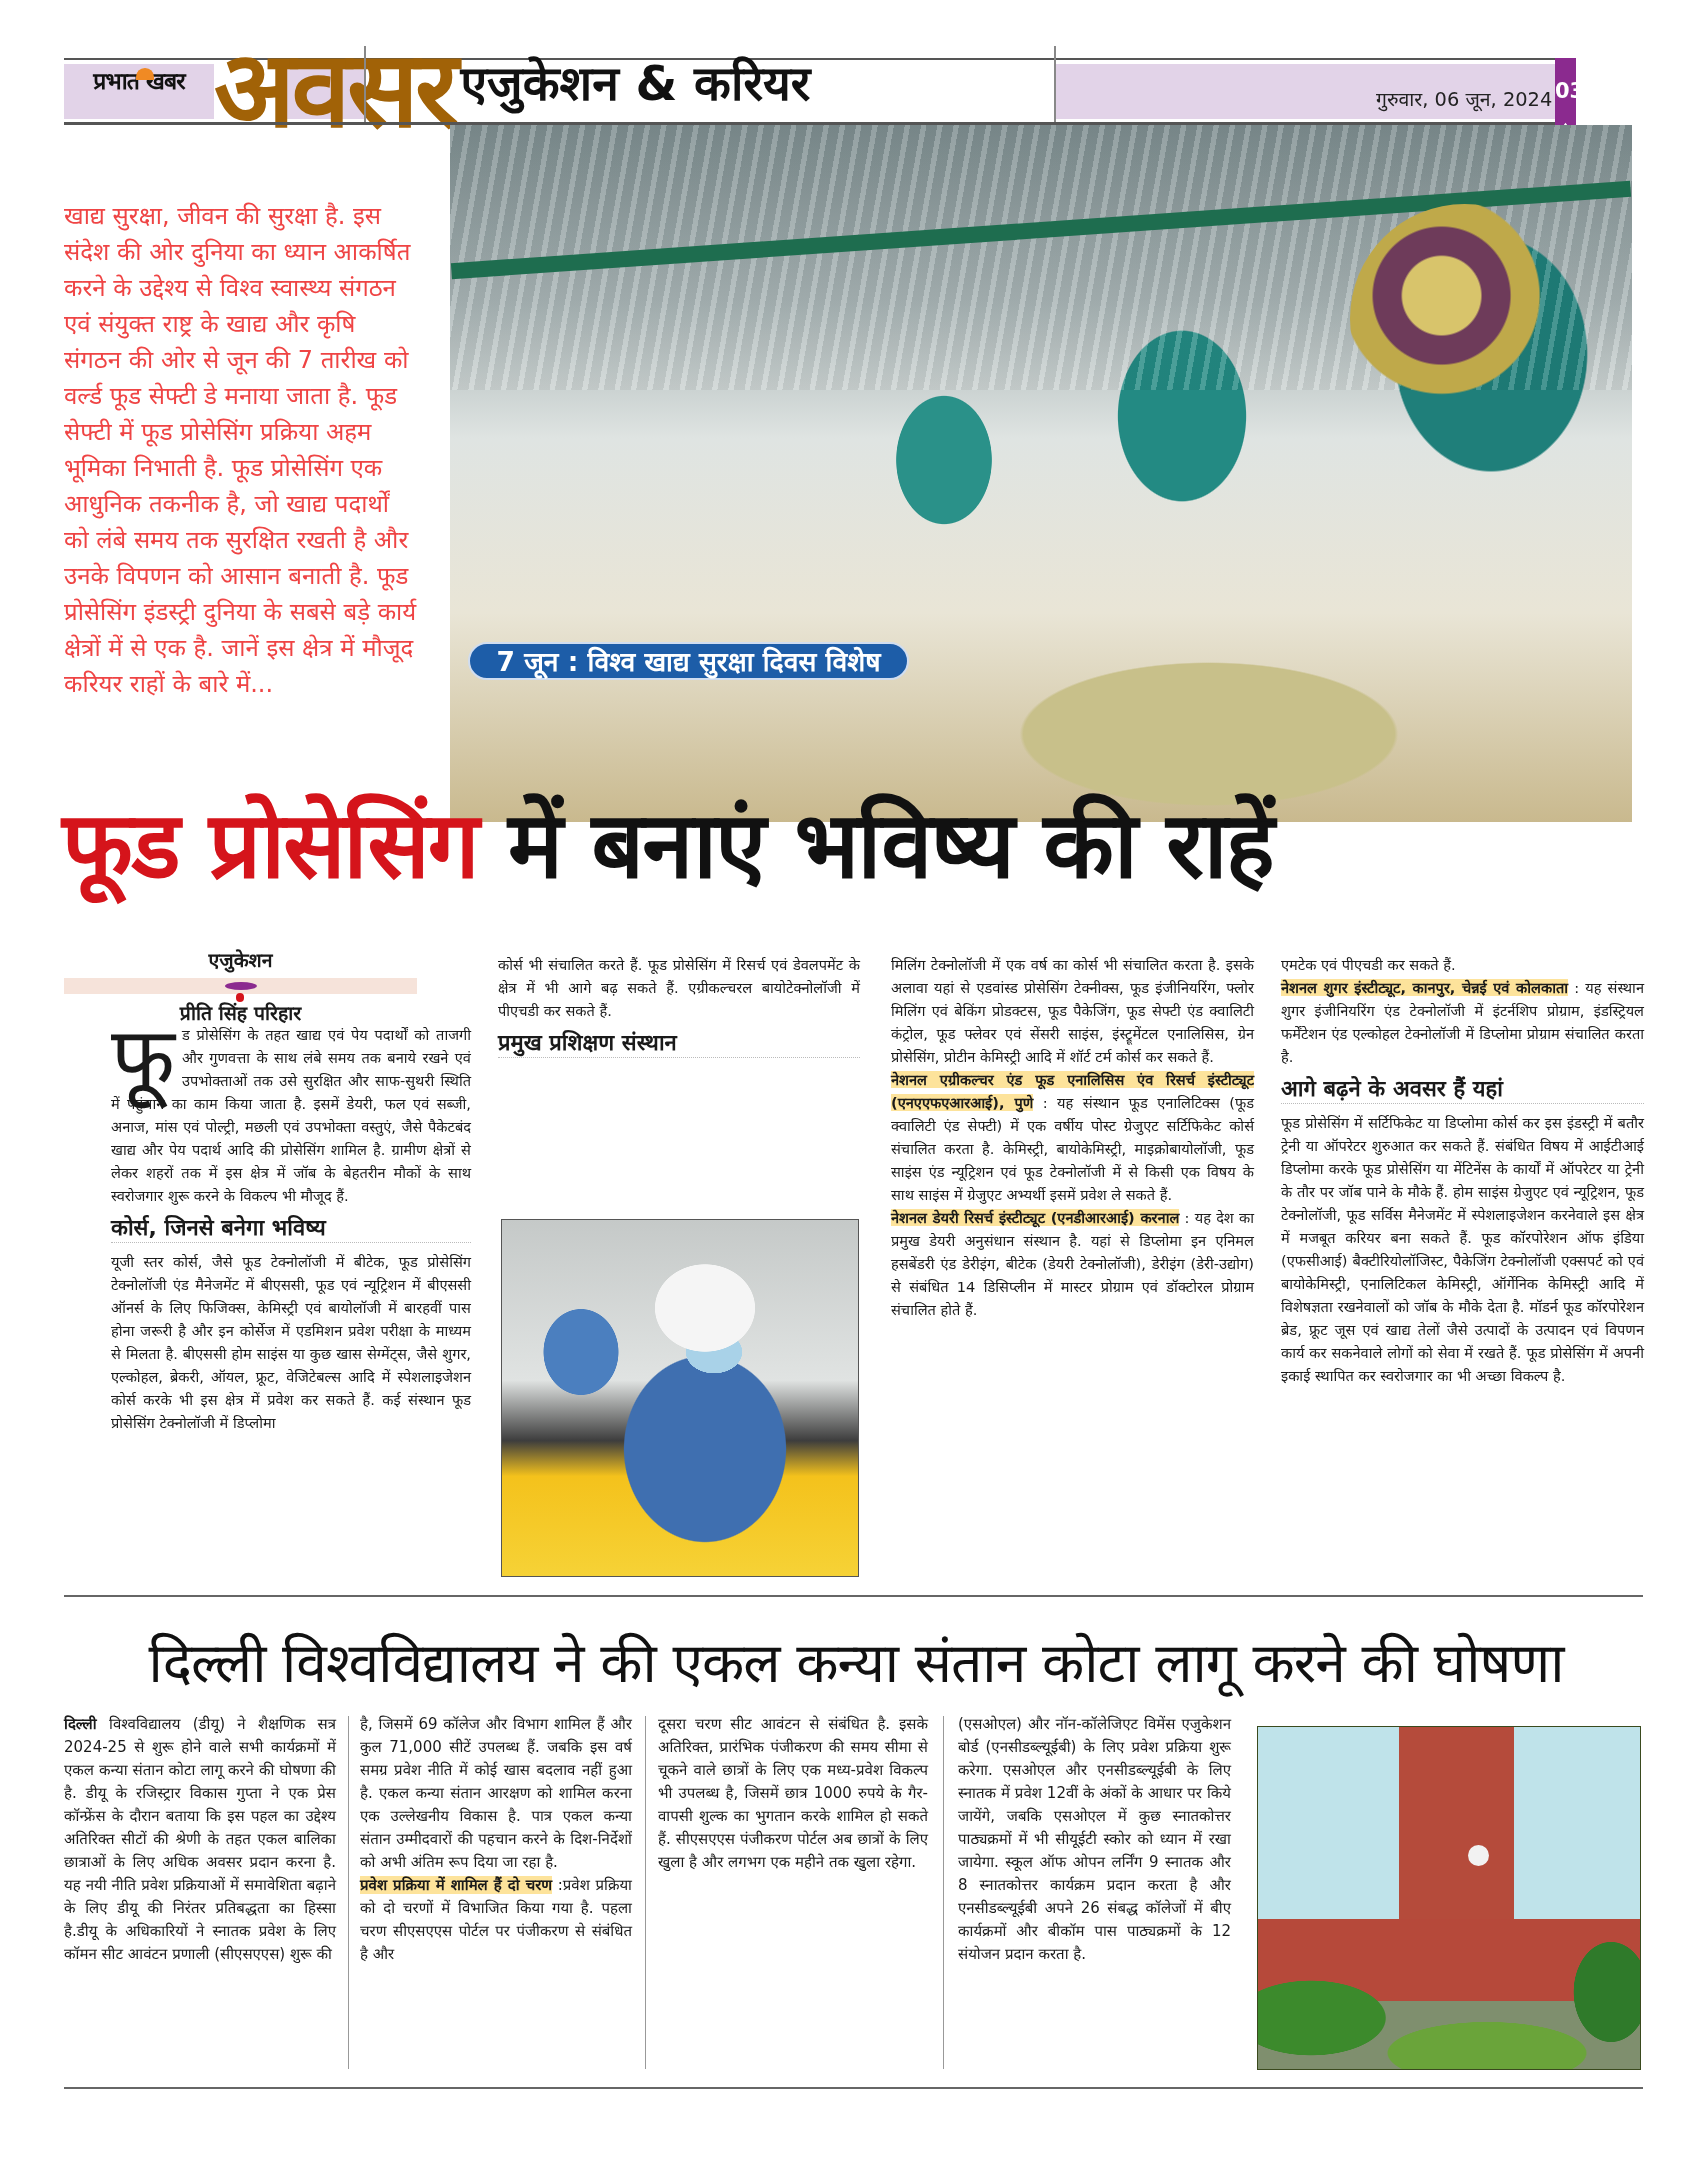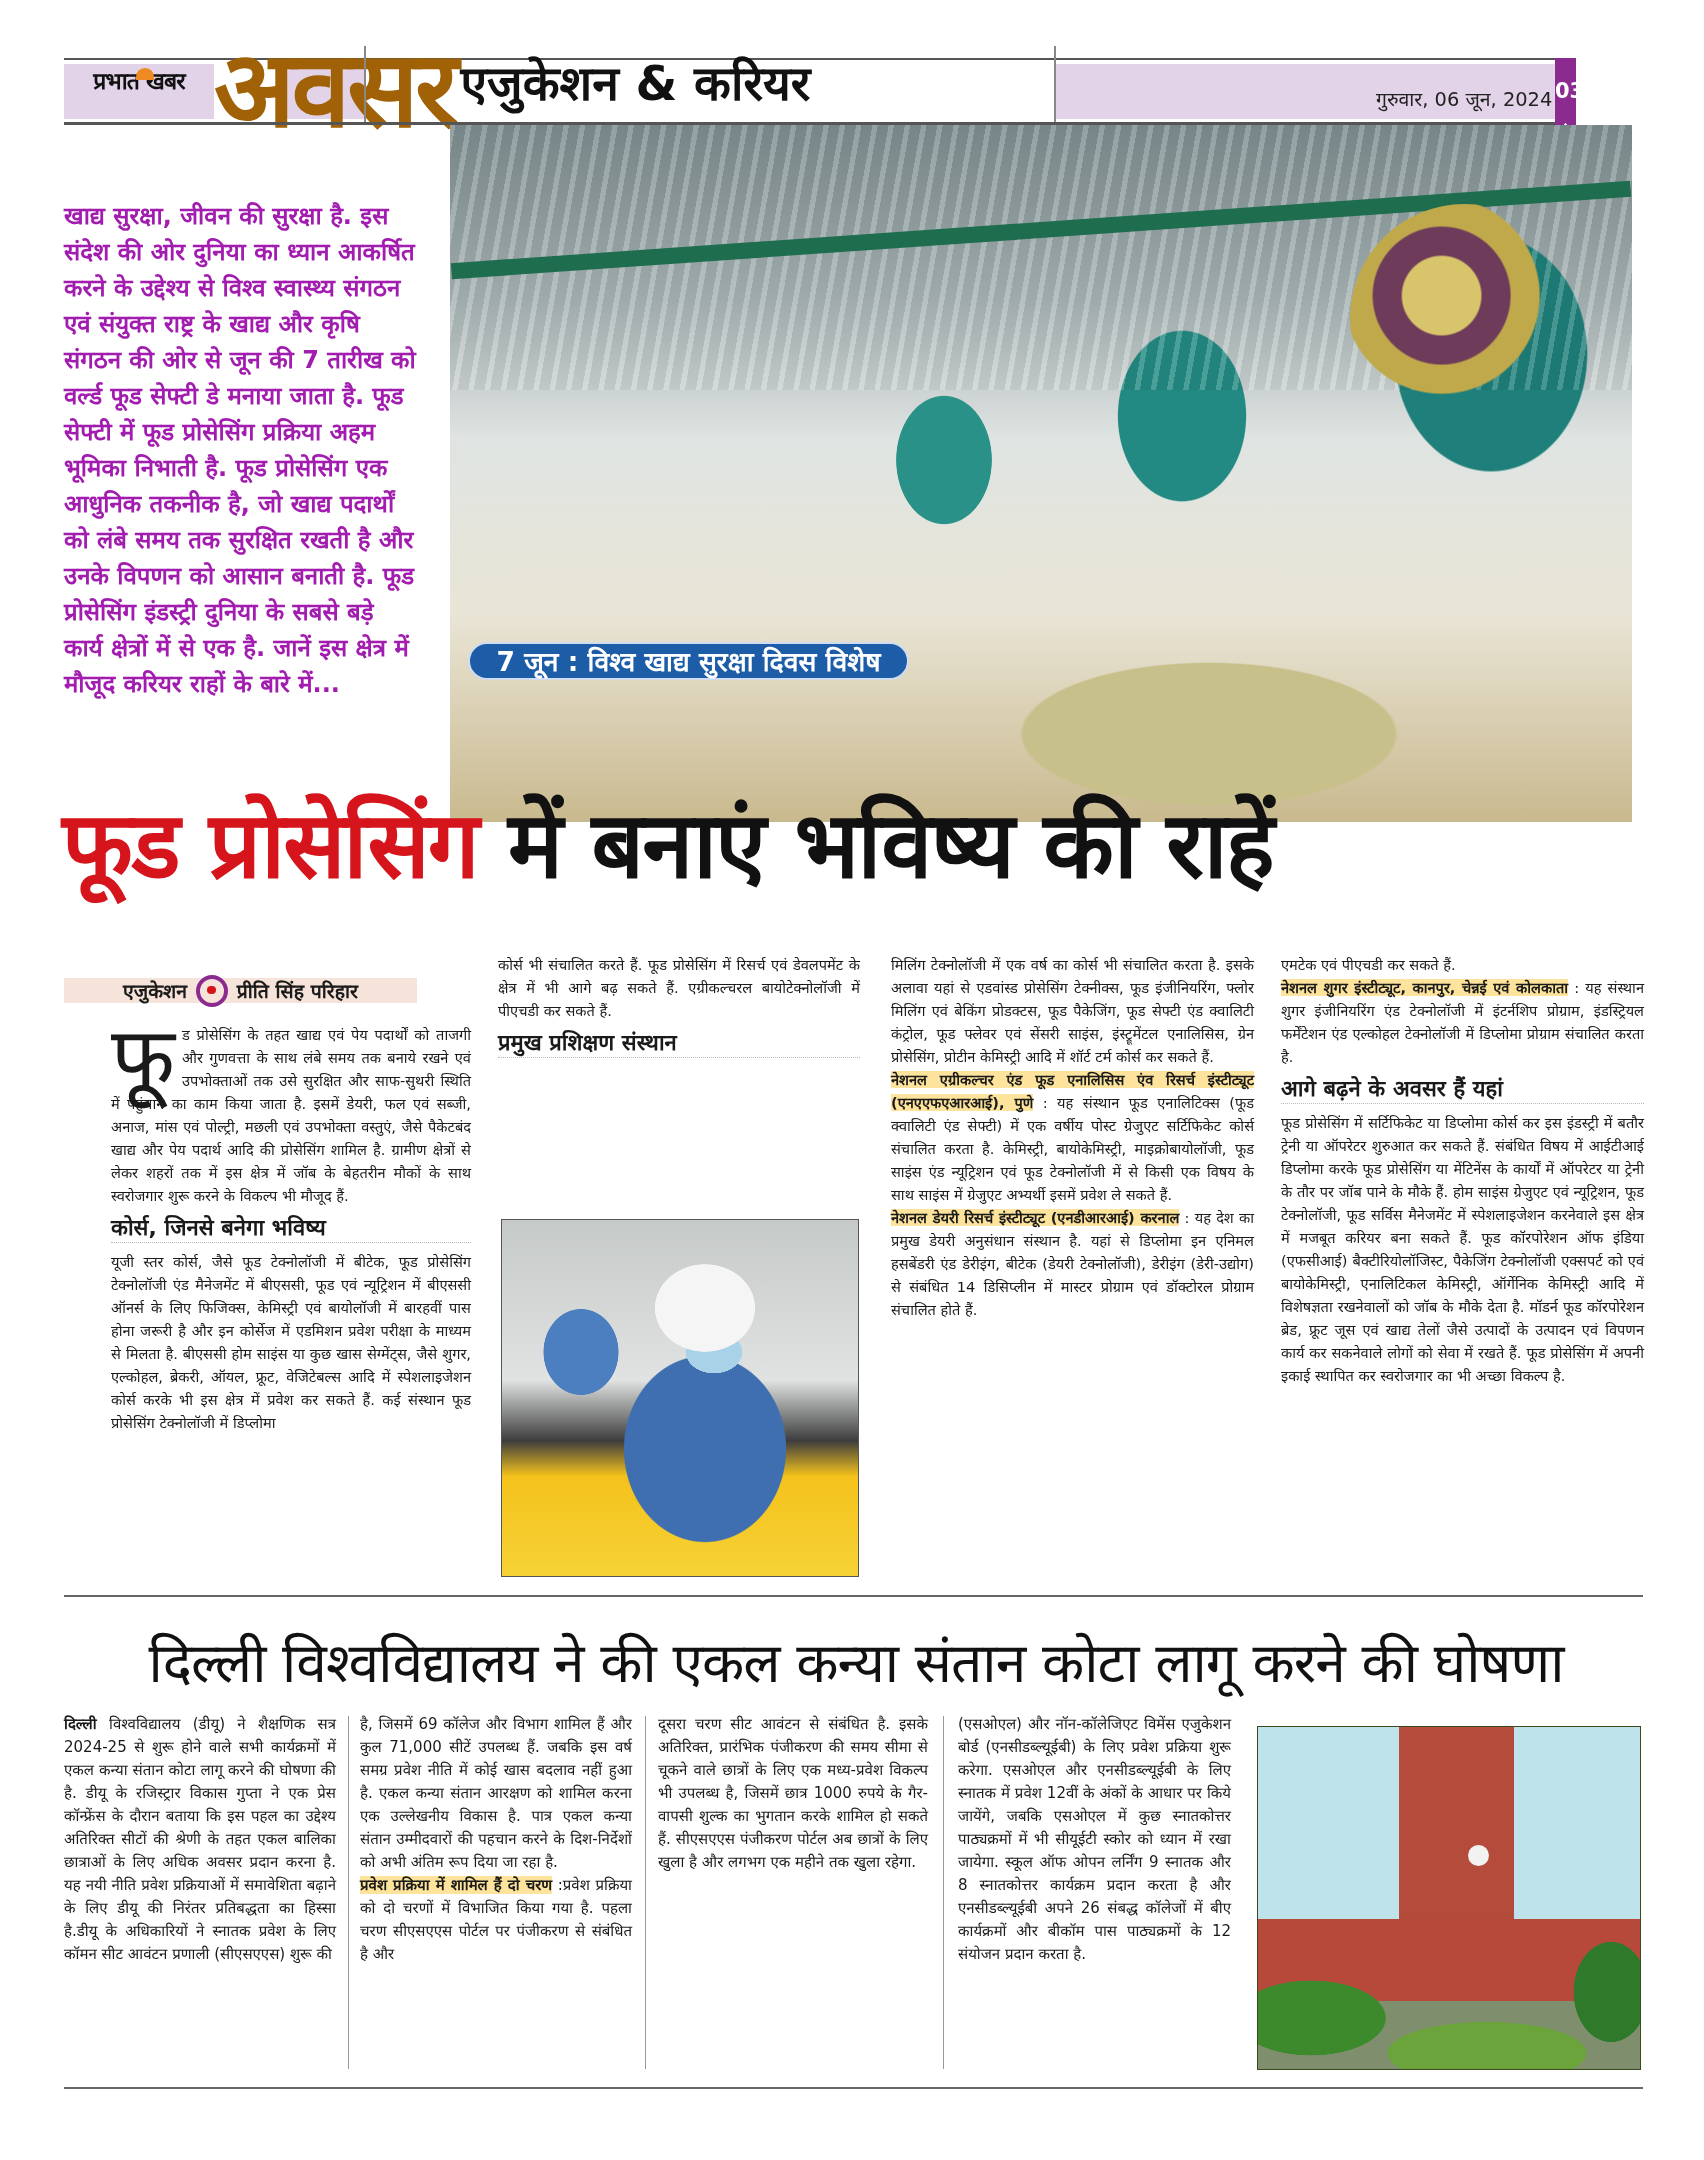--- a/index.html
+++ b/index.html
@@ -28,29 +28,29 @@
       radial-gradient(ellipse 106px 141px at 732px 291px, #238a83 0 60%, transparent 61%),
       radial-gradient(ellipse 79px 106px at 494px 335px, #2a9189 0 60%, transparent 61%),
       radial-gradient(ellipse 371px 141px at 759px 609px, #c8c08a 0 50%, transparent 51%),
       linear-gradient(180deg, #7c8c8e 0%, #a7b3b4 25%, #dfe4e2 45%, #e9e5d6 70%, #c9b98e 100%); }
   .hero-stripes { position:absolute; inset:0; background: repeating-linear-gradient(100deg, rgba(255,255,255,0.18) 0 5.3px, rgba(0,0,0,0.05) 5.3px 16px); height: 265px; }
   .hero-beam { position:absolute; left:0; top: 97px; width:1182px; height: 16px; background: #1e6d4f; transform: rotate(-4deg); }
   .hero-poster { position:absolute; left: 900px; top: 79px; width: 229px; height: 229px; border-radius: 50%; background: radial-gradient(circle at 40% 40%, #d8c46b 0 20%, #6e3b5a 21% 35%, #bfa94a 36% 50%, transparent 51%); }
   .hero-caption { left: 468px; top: 642px; width: 441px; height: 38px; background: #1d5da8; border-radius: 21px; color: #fff; font-size: 26.5px; font-weight: 700; display:flex; align-items:center; justify-content:center; border: 2.6px solid #d0ddf0; }
 
   
-  .intro { left: 64px; top: 198px; width: 353px; font-size: 24px; line-height: 36px; color: #a21caf; font-weight: 700; }
+  .intro { left: 64px; top: 198px; width: 353px; font-size: 24px; line-height: 36px; color: #ef4444; font-weight: 400; }
 
   
   .headline { left: 62px; top: 798px; width: 1588px; font-size: 92px; font-weight: 800; line-height: 1.05; letter-spacing: -1.8px; }
   .headline .red { color: #d5141b; }
   .headline .black { color: #111; }
 
   
-  .byline { left: 64px; top: 978px; width: 353px; height: 25px; background: #f6e3da; display:flex; align-items:center; justify-content:center; gap: 8.8px; font-weight: 700; font-size: 19.4px; }
+  .byline { left: 64px; top: 978px; width: 353px; height: 16px; background: #f6e3da; display:flex; align-items:center; justify-content:center; gap: 8.8px; font-weight: 700; font-size: 19.4px; flex-direction: column; }
   .target-icon { width: 32px; height: 32px; border-radius: 50%; border: 4.4px solid #8b2a8f; position:relative; }
   .target-icon::after { content:""; position:absolute; left: 7px; top: 7px; width: 8.8px; height:8.8px; border-radius:50%; background:#d5141b; }
 
   .col { font-size: 14.6px; line-height: 23px; text-align: justify; color: #1a1a1a; }
   .col p { margin-bottom: 0; }
   .dropcap { float:left; font-size: 83px; line-height: 69px; margin-right: 7px; font-weight: 400; }
   .subhead { font-size: 22px; font-weight: 800; margin: 8.8px 0 7px; padding-bottom: 3.5px; border-bottom: 1.8px dotted #bbb; }
   .hl { background: #fde39b; font-weight: 800; }
 
   .c1 { left: 111px; top: 1023px; width: 360px; }

